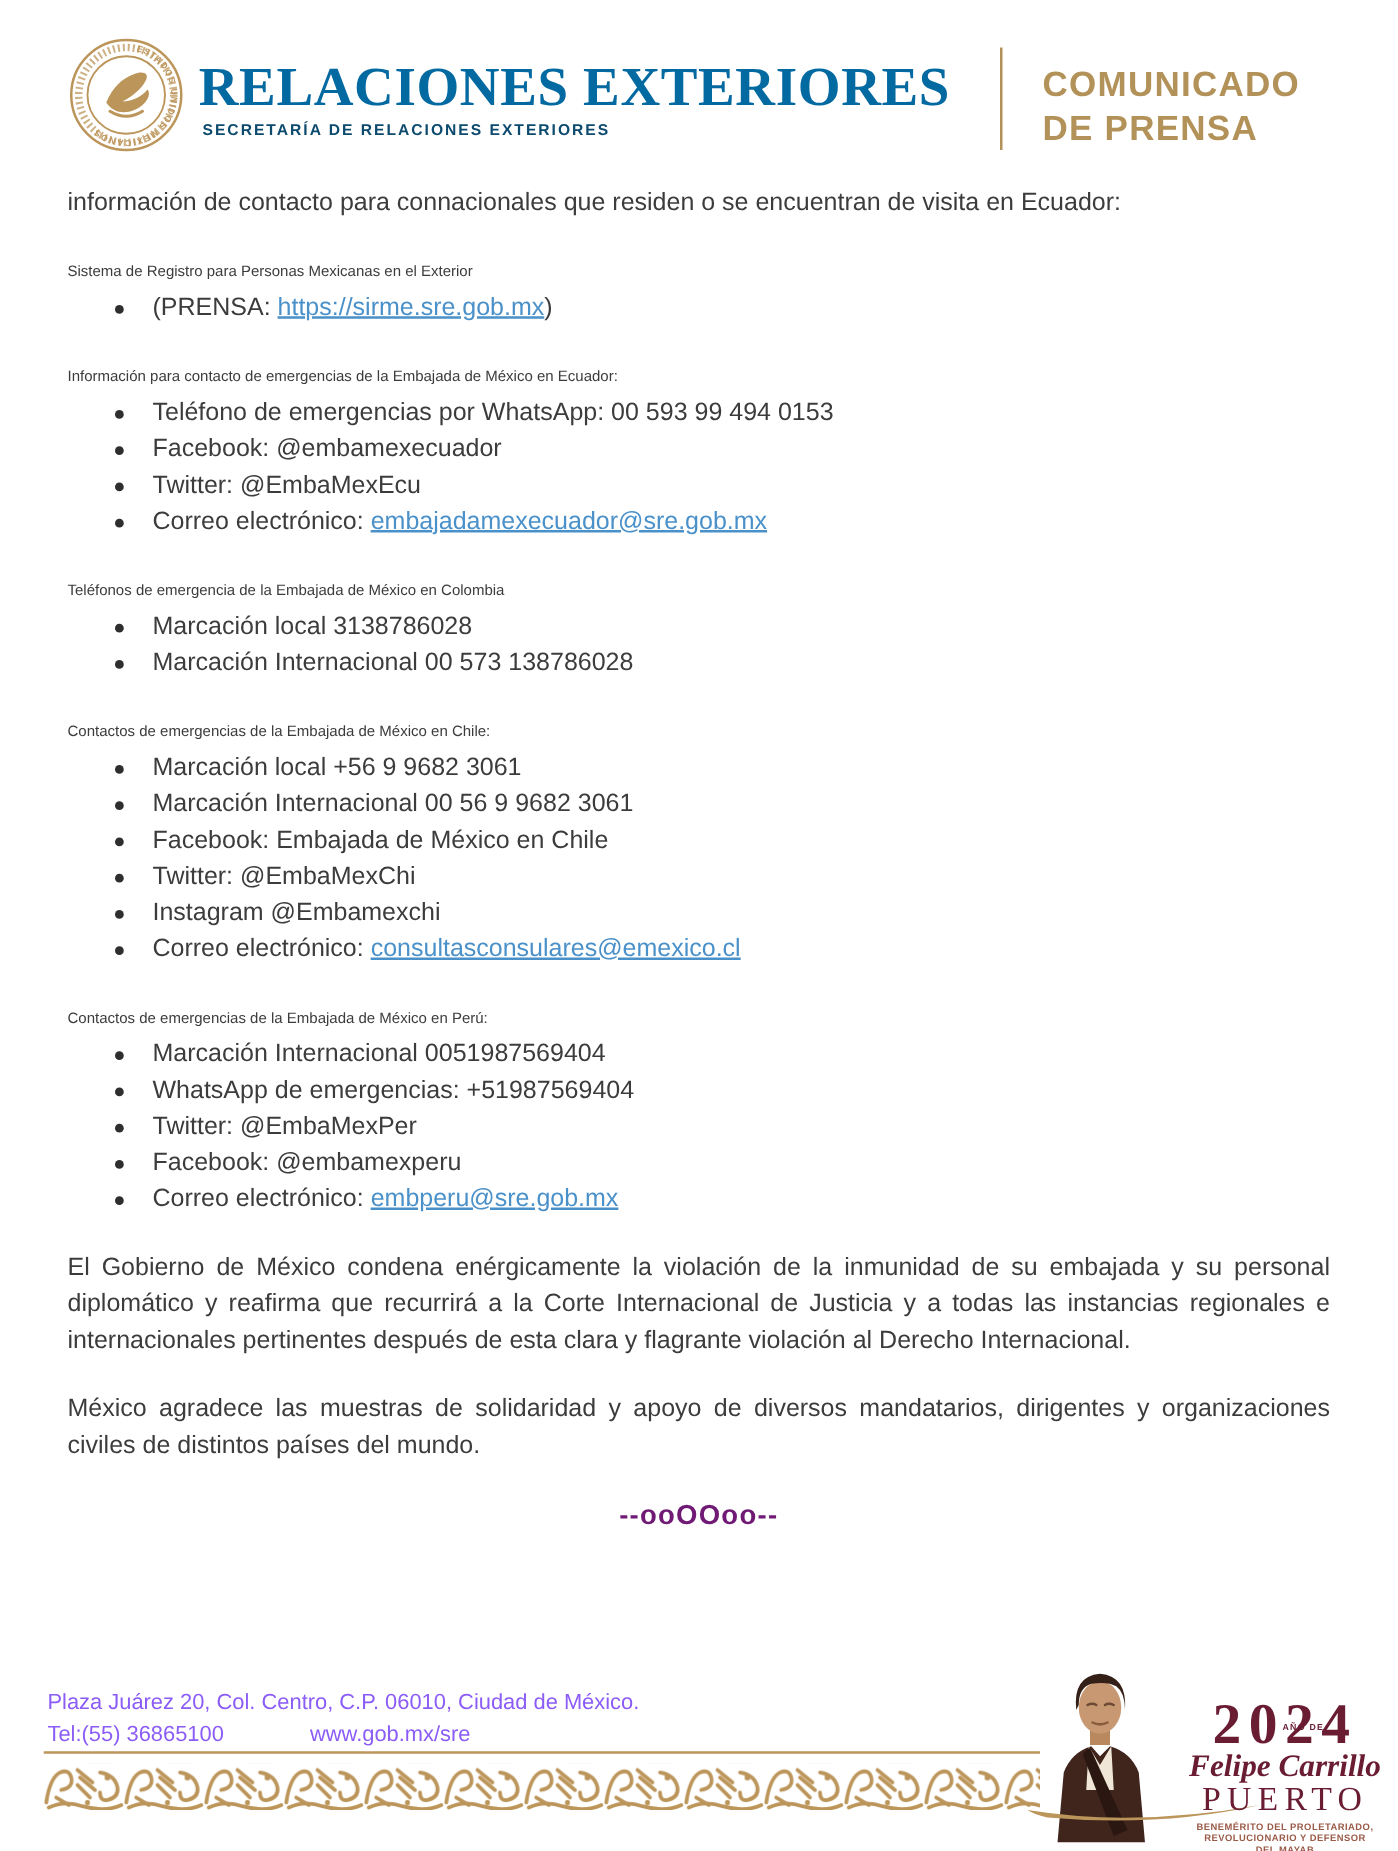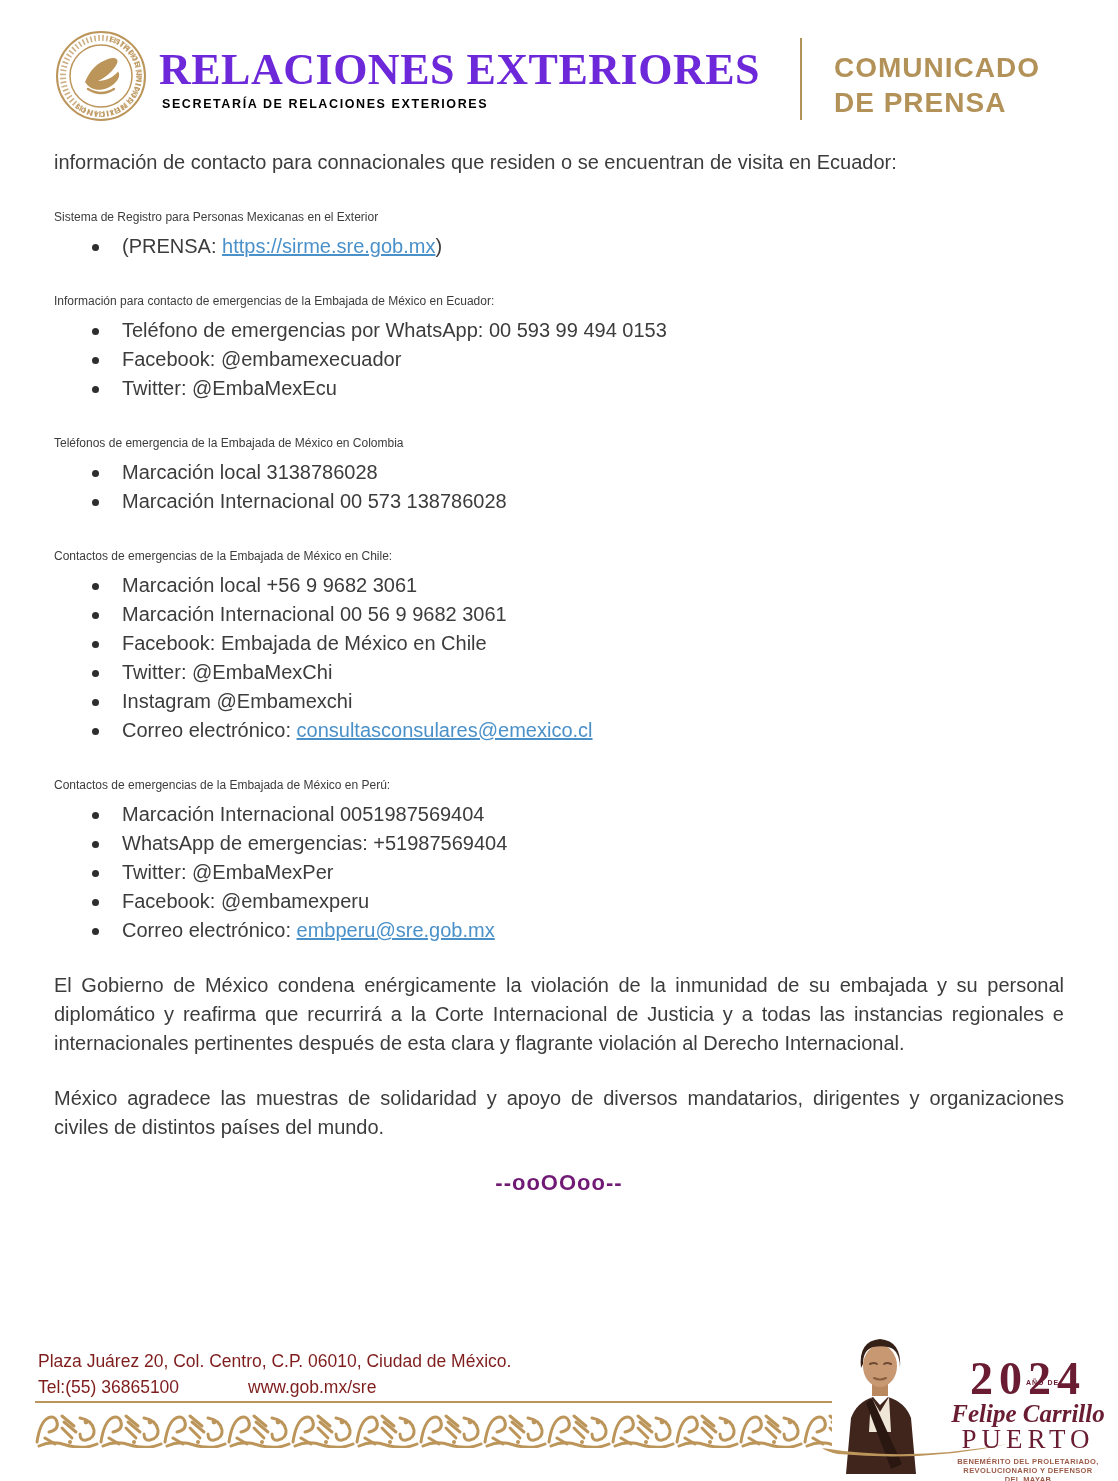--- a/index.html
+++ b/index.html
@@ -16,25 +16,25 @@
   .header{
     display:flex;align-items:flex-start;
     padding:30px 40px 0 55px;height:108px;
   }
   .brand{display:flex;align-items:center;}
   .seal{width:92px;height:92px;flex:0 0 92px;}
   .brand-text{margin-left:12px;margin-top:6px;}
   .brand-title{
     font-family:"Liberation Serif","DejaVu Serif",serif;
     font-weight:bold;font-size:44px;line-height:46px;
-    color:#6d28d9;letter-spacing:.5px;white-space:nowrap;
+    color:#0369a1;letter-spacing:.5px;white-space:nowrap;
   }
   .brand-subtitle{
     font-size:12.5px;font-weight:bold;letter-spacing:1.6px;
-    color:#000000;margin-top:4px;margin-left:3px;white-space:nowrap;
+    color:#0c4a6e;margin-top:4px;margin-left:3px;white-space:nowrap;
   }
   .header-divider{
     width:2px;height:82px;background:#b3925a;
     margin:8px 32px 0 40px;flex:0 0 2px;
   }
   .doc-type{
     margin-top:20px;
     font-size:28px;font-weight:bold;letter-spacing:1px;
     color:#b3925a;line-height:35px;white-space:nowrap;
   }
@@ -50,21 +50,21 @@
     width:7px;height:7px;border-radius:50%;background:#2e2e2e;
   }
   a.doclink{color:#4a90c9;text-decoration:underline;}
   .end-mark{
     margin-top:26px;text-align:center;font-weight:bold;
     font-size:22px;letter-spacing:1px;color:#701a75;
   }
   
   .footer-contact{
     position:absolute;left:38px;top:1348px;
-    color:#7f1d1d;font-size:17.5px;line-height:26px;
+    color:#8b5cf6;font-size:17.5px;line-height:26px;
   }
   .footer-row{display:flex;}
   .footer-phone{width:210px;}
   .footer-line{
     position:absolute;left:35px;top:1401px;
     width:797px;height:2px;background:#bc955b;
   }
   .band{position:absolute;left:35px;top:1411px;}
   .year-logo{position:absolute;left:816px;top:1330px;width:300px;height:148px;}
   .portrait{position:absolute;left:0;top:2px;width:142px;height:142px;}
@@ -129,20 +129,23 @@
       <li>
         <span>(PRENSA: </span><a class="doclink" href="#">https://sirme.sre.gob.mx</a><span>)</span>
       </li>
     </ul>
 
     <p class="section-title">Información para contacto de emergencias de la Embajada de México en Ecuador:</p>
     <ul class="bullets">
       <li><span>Teléfono de emergencias por WhatsApp: 00 593 99 494 0153</span></li>
       <li><span>Facebook: @embamexecuador</span></li>
       <li><span>Twitter: @EmbaMexEcu</span></li>
+      <li>
+        <span>Correo electrónico: </span><a class="doclink" href="#">embajadamexecuador@sre.gob.mx</a>
+      </li>
     </ul>
 
     <p class="section-title">Teléfonos de emergencia de la Embajada de México en Colombia</p>
     <ul class="bullets">
       <li><span>Marcación local 3138786028</span></li>
       <li><span>Marcación Internacional 00 573 138786028</span></li>
     </ul>
 
     <p class="section-title">Contactos de emergencias de la Embajada de México en Chile:</p>
     <ul class="bullets">

